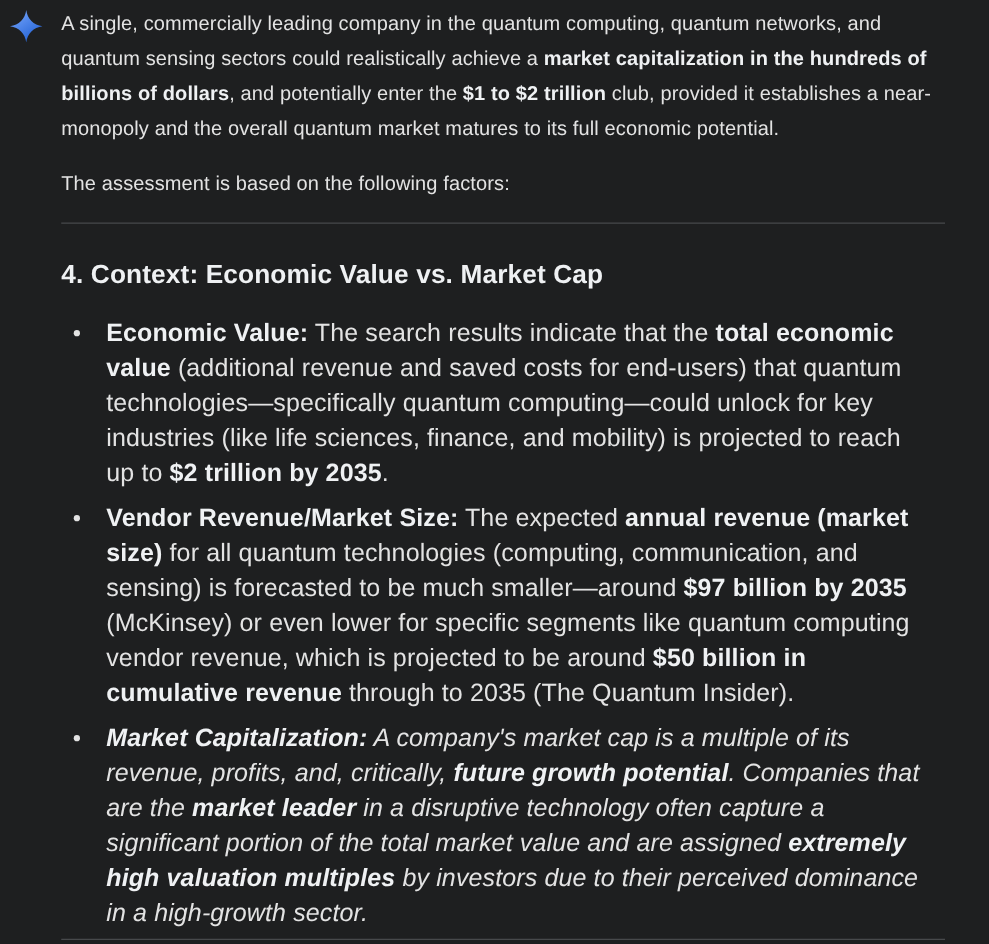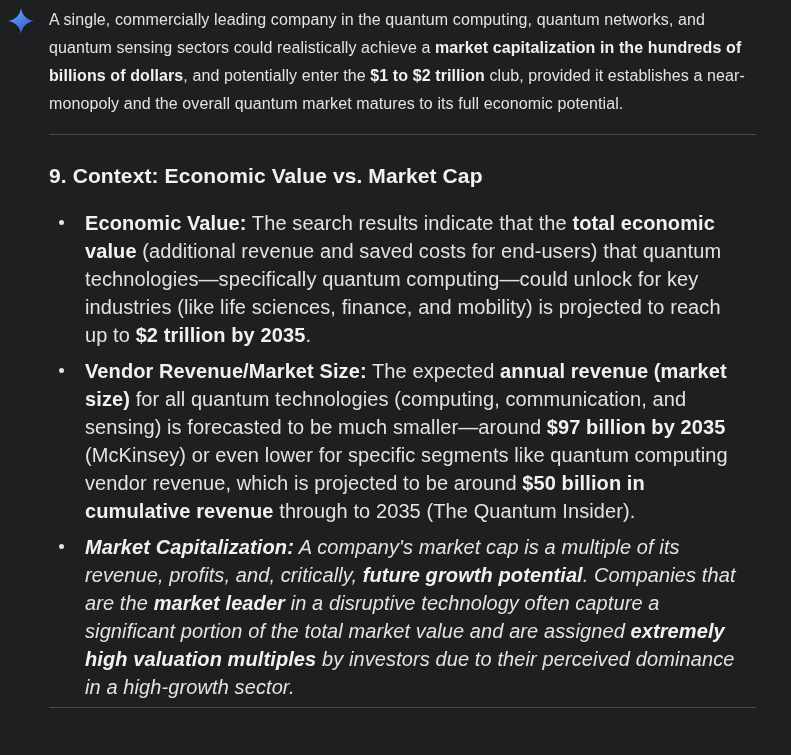--- a/index.html
+++ b/index.html
@@ -96,24 +96,25 @@
           <stop offset="0" stop-color="#7cabff"></stop>
           <stop offset="1" stop-color="#2160d4"></stop>
         </linearGradient>
       </defs>
       <path fill="url(#sparkle-grad)" d="M12 0 C12.9 6.7 17.3 11.1 24 12 C17.3 12.9 12.9 17.3 12 24 C11.1 17.3 6.7 12.9 0 12 C6.7 11.1 11.1 6.7 12 0 Z"></path>
     </svg>
   </span>
 
   <p><span>A single, commercially leading company in the quantum computing, quantum networks, and quantum sensing sectors could realistically achieve a </span><strong>market capitalization in the hundreds of billions of dollars</strong><span>, and potentially enter the </span><strong>$1 to $2 trillion</strong><span> club, provided it establishes a near-monopoly and the overall quantum market matures to its full economic potential.</span></p>
 
+  <p>The assessment is based on the following factors:</p>
 
   <hr class="divider">
 
-  <h2>9. Context: Economic Value vs. Market Cap</h2>
+  <h2>4. Context: Economic Value vs. Market Cap</h2>
 
 
   <ul class="factors">
     <li><strong>Economic Value:</strong><span> The search results indicate that the </span><strong>total economic value</strong><span> (additional revenue and saved costs for end-users) that quantum technologies—specifically quantum computing—could unlock for key industries (like life sciences, finance, and mobility) is projected to reach up to </span><strong>$2 trillion by 2035</strong><span>.</span></li>
     <li><strong>Vendor Revenue/Market Size:</strong><span> The expected </span><strong>annual revenue (market size)</strong><span> for all quantum technologies (computing, communication, and sensing) is forecasted to be much smaller—around </span><strong>$97 billion by 2035</strong><span> (McKinsey) or even lower for specific segments like quantum computing vendor revenue, which is projected to be around </span><strong>$50 billion in cumulative revenue</strong><span> through to 2035 (The Quantum Insider).</span></li>
     <li><strong>Market Capitalization:</strong><span> A company's market cap is a multiple of its revenue, profits, and, critically, </span><strong>future growth potential</strong><span>. Companies that are the </span><strong>market leader</strong><span> in a disruptive technology often capture a significant portion of the total market value and are assigned </span><strong>extremely high valuation multiples</strong><span> by investors due to their perceived dominance in a high-growth sector.</span></li>
   </ul>
 
   <hr class="divider bottom">
 

